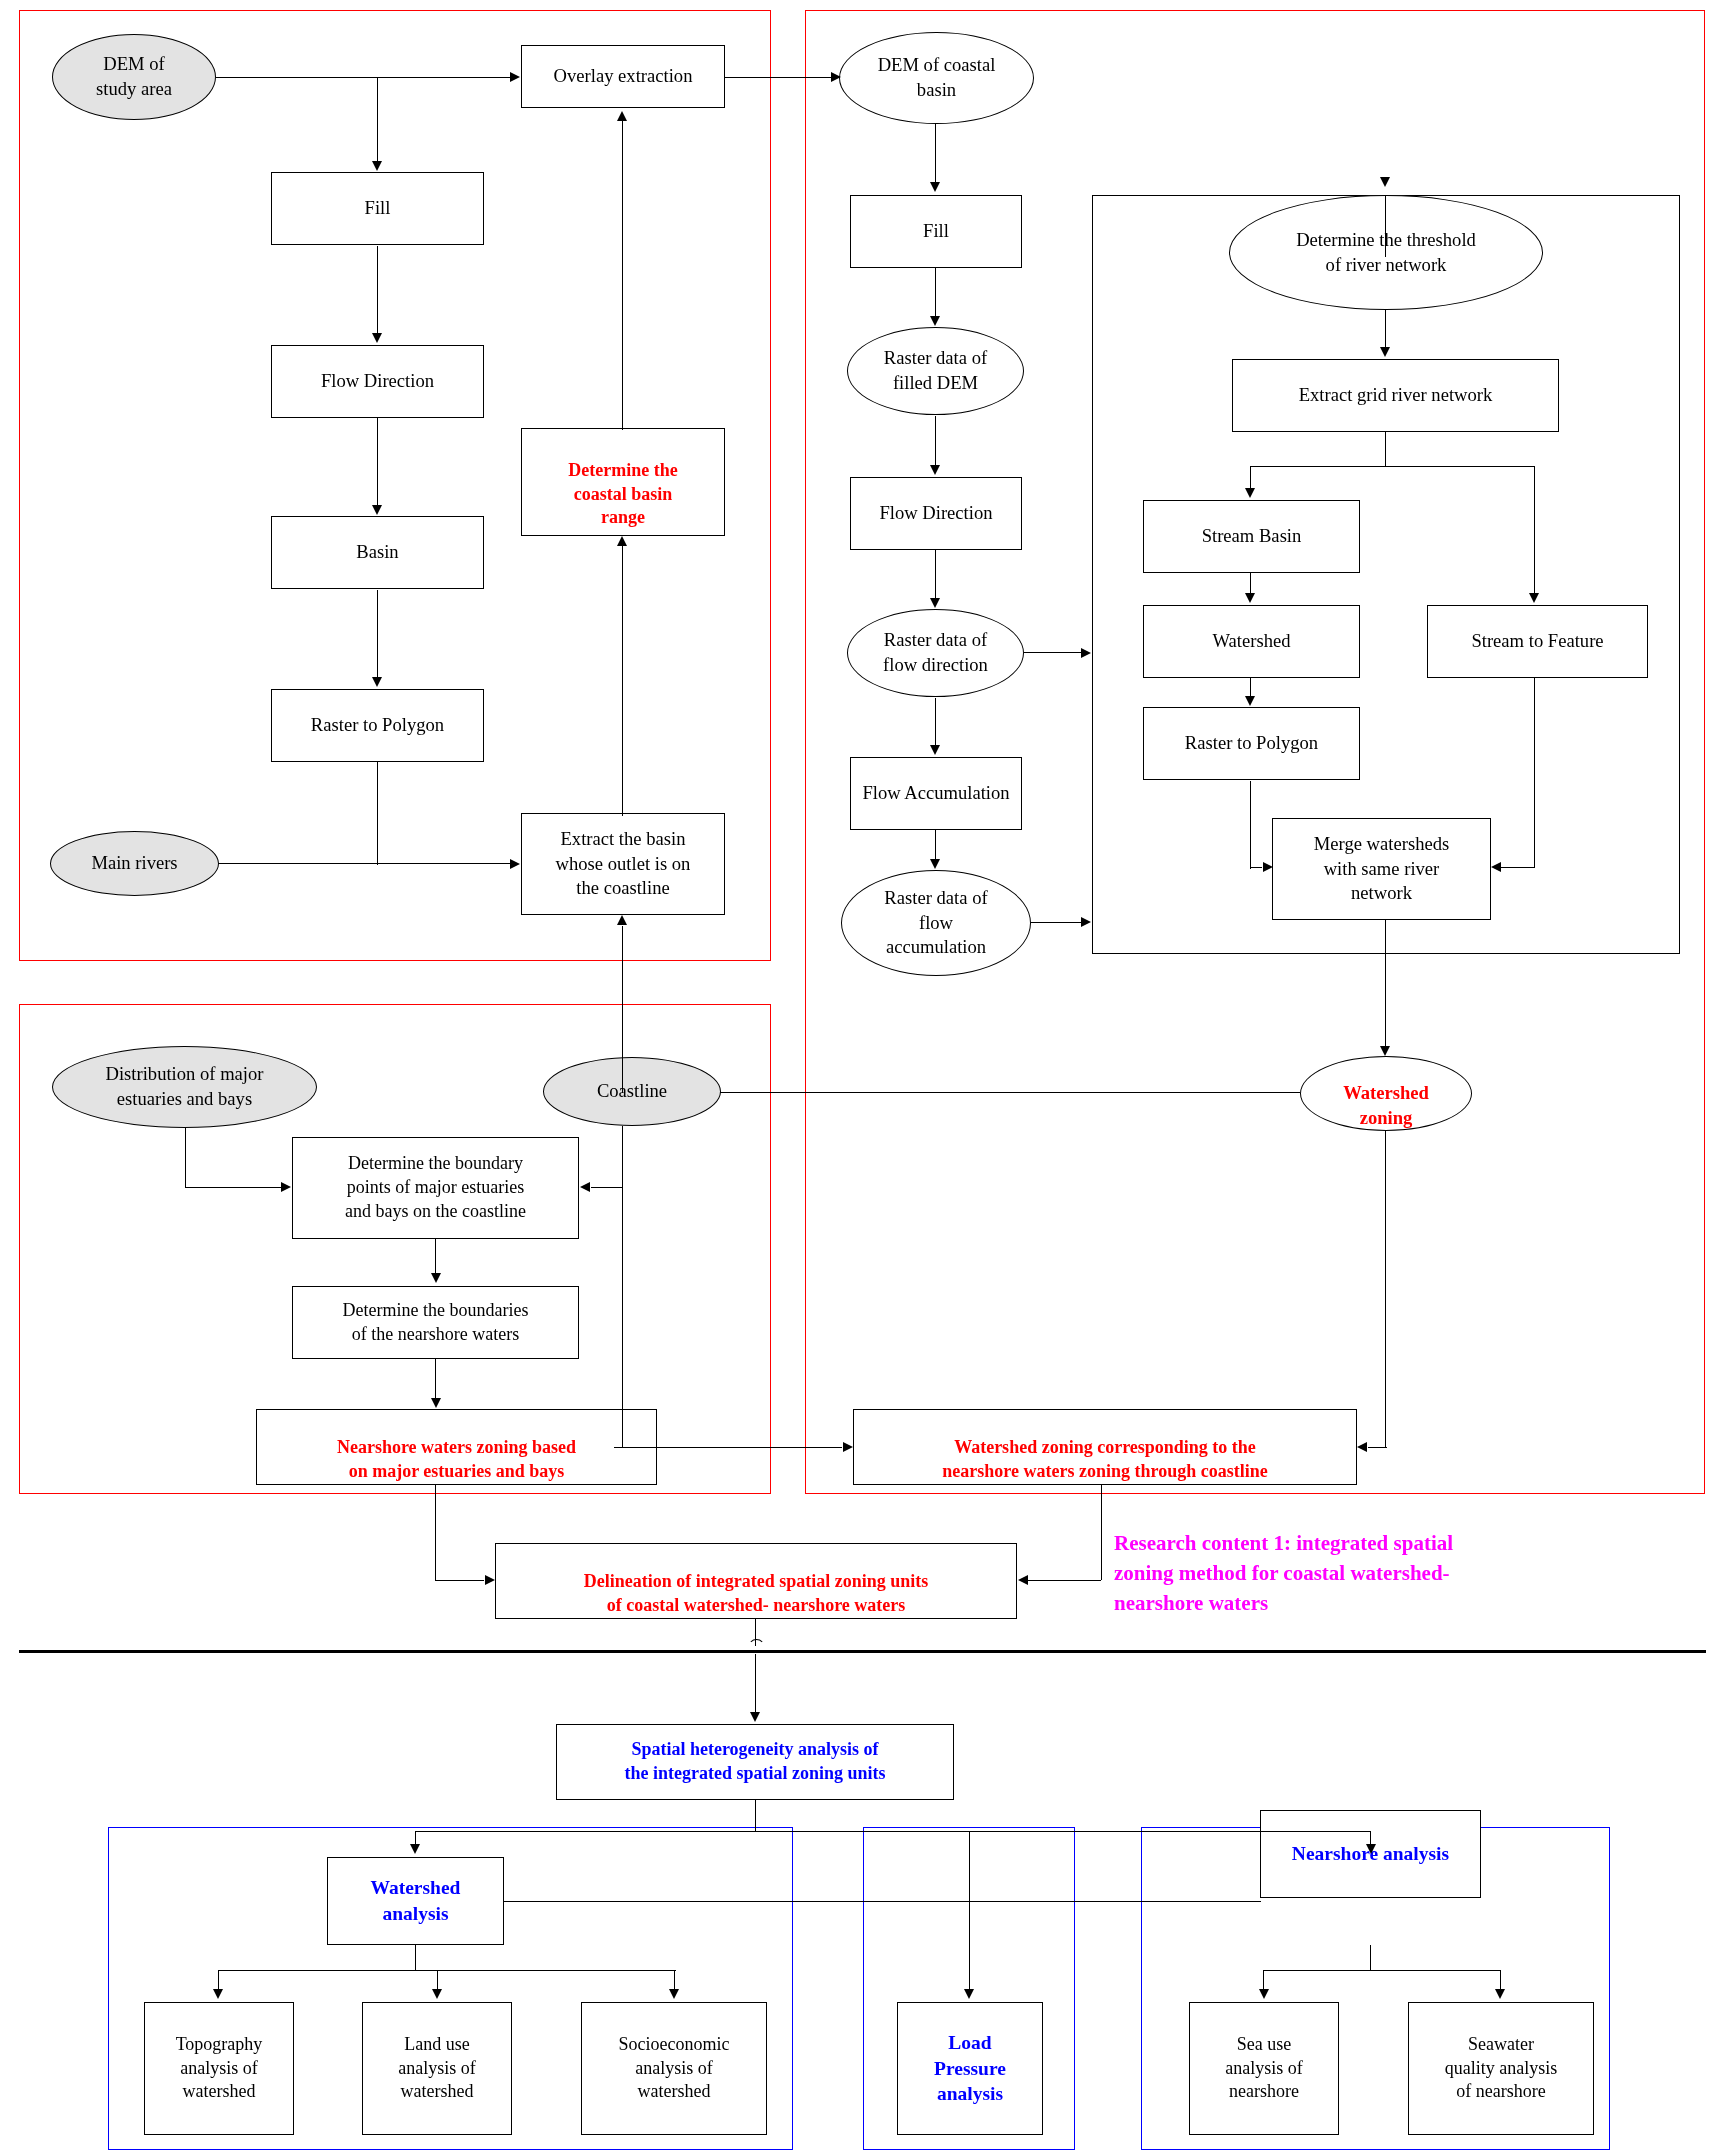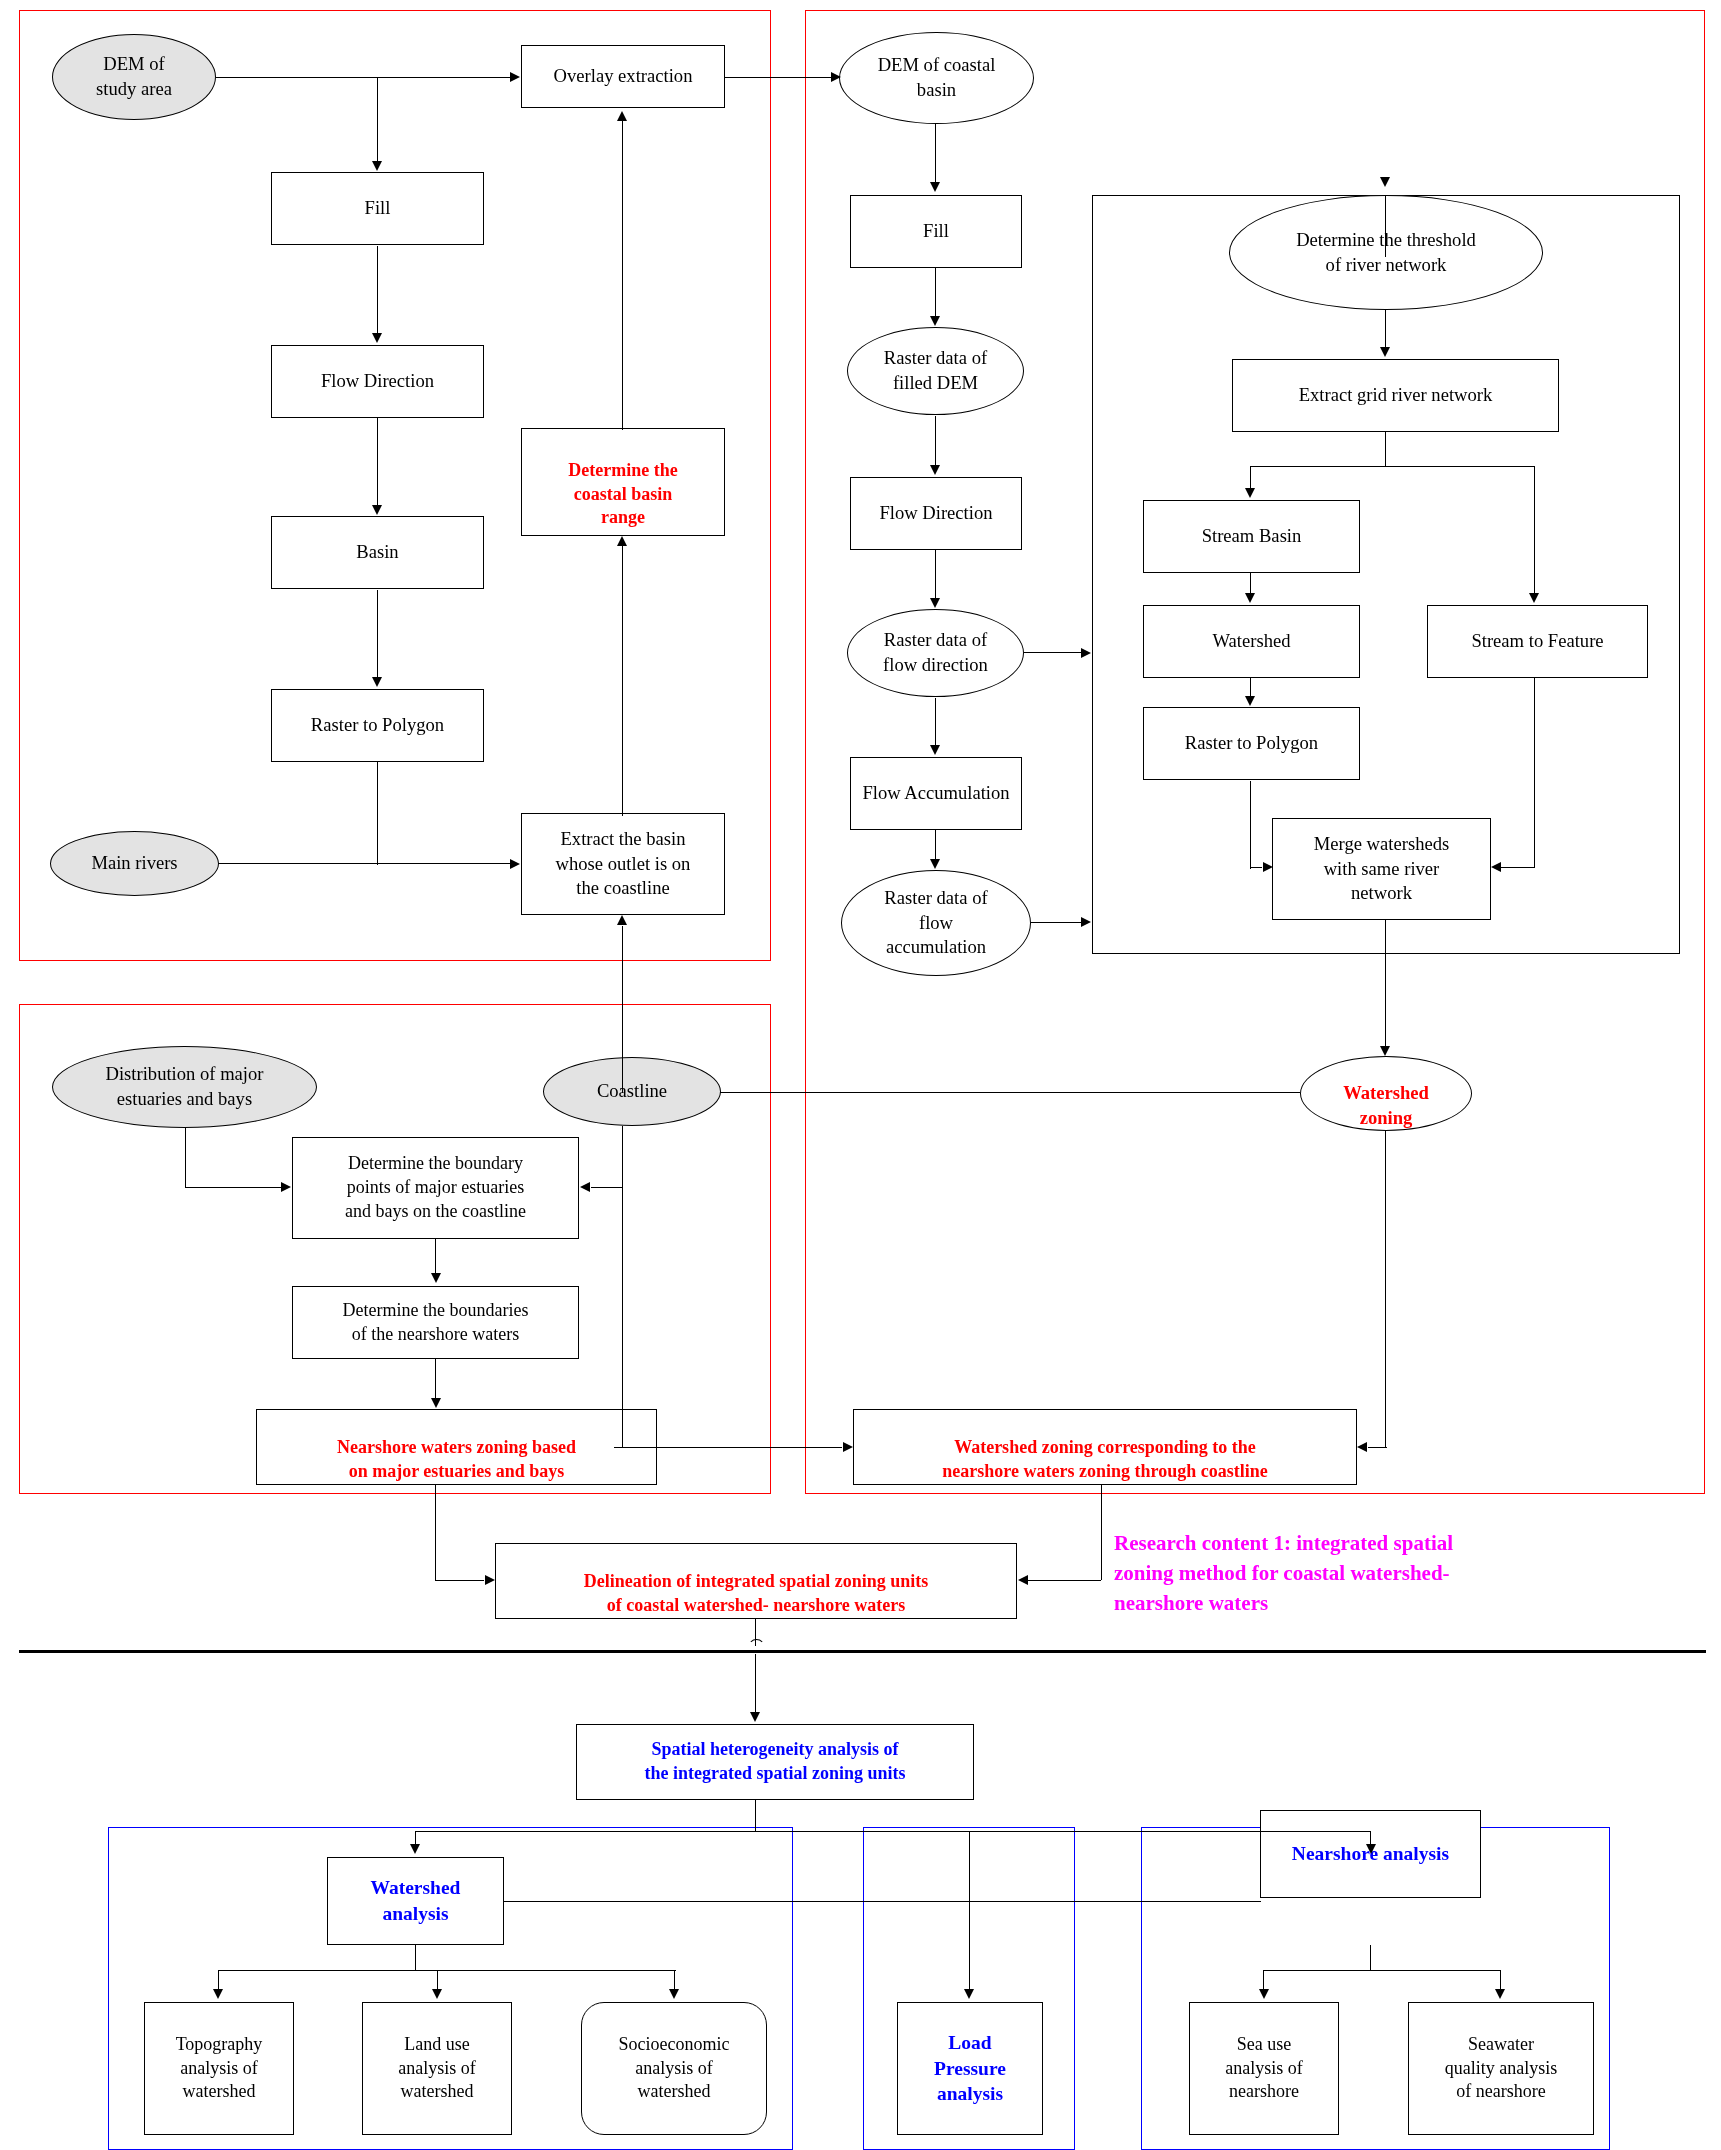--- a/index.html
+++ b/index.html
@@ -222,38 +222,38 @@
   </div>
 
   <div class="node rect" style="left:853px;top:1409px;width:504px;height:76px;font-size:18px;">
     <span class="txt red">Watershed zoning corresponding to the<br>nearshore waters zoning through coastline</span>
   </div>
 
   <div class="node rect" style="left:495px;top:1543px;width:522px;height:76px;font-size:18px;">
     <span class="txt red">Delineation of integrated spatial zoning units<br>of coastal watershed- nearshore waters</span>
   </div>
 
-  <div class="node rect" style="left:576px;top:1724px;width:398px;height:76px;font-size:18px;align-items:center;">
+  <div class="node rect" style="left:556px;top:1724px;width:398px;height:76px;font-size:18px;align-items:center;">
     <span class="txt blue">Spatial heterogeneity analysis of<br>the integrated spatial zoning units</span>
   </div>
 
   <div class="side-txt magenta" style="left:1114px;top:1529px;width:584px;font-size:21px;">Research content 1: integrated spatial<br>zoning method for coastal watershed-<br>nearshore waters</div>
 
 
   <div class="node rect" style="left:327px;top:1857px;width:177px;height:88px;font-size:19.5px;">
     <span class="txt blue">Watershed<br>analysis</span>
   </div>
 
   <div class="node rect" style="left:144px;top:2002px;width:150px;height:133px;font-size:18px;">
     <span class="txt">Topography<br>analysis of<br>watershed</span>
   </div>
   <div class="node rect" style="left:362px;top:2002px;width:150px;height:133px;font-size:18px;">
     <span class="txt">Land use<br>analysis of<br>watershed</span>
   </div>
-  <div class="node rect" style="left:581px;top:2002px;width:186px;height:133px;font-size:18px;border-radius:23px;">
+  <div class="node rect" style="left:581px;top:2002px;width:186px;height:133px;font-size:18px;">
     <span class="txt">Socioeconomic<br>analysis of<br>watershed</span>
   </div>
 
   <div class="node rect" style="left:897px;top:2002px;width:146px;height:133px;font-size:19.5px;">
     <span class="txt blue">Load<br>Pressure<br>analysis</span>
   </div>
 
   <div class="node rect" style="left:1260px;top:1810px;width:221px;height:88px;font-size:19.5px;">
     <span class="txt blue">Nearshore analysis</span>
   </div>

